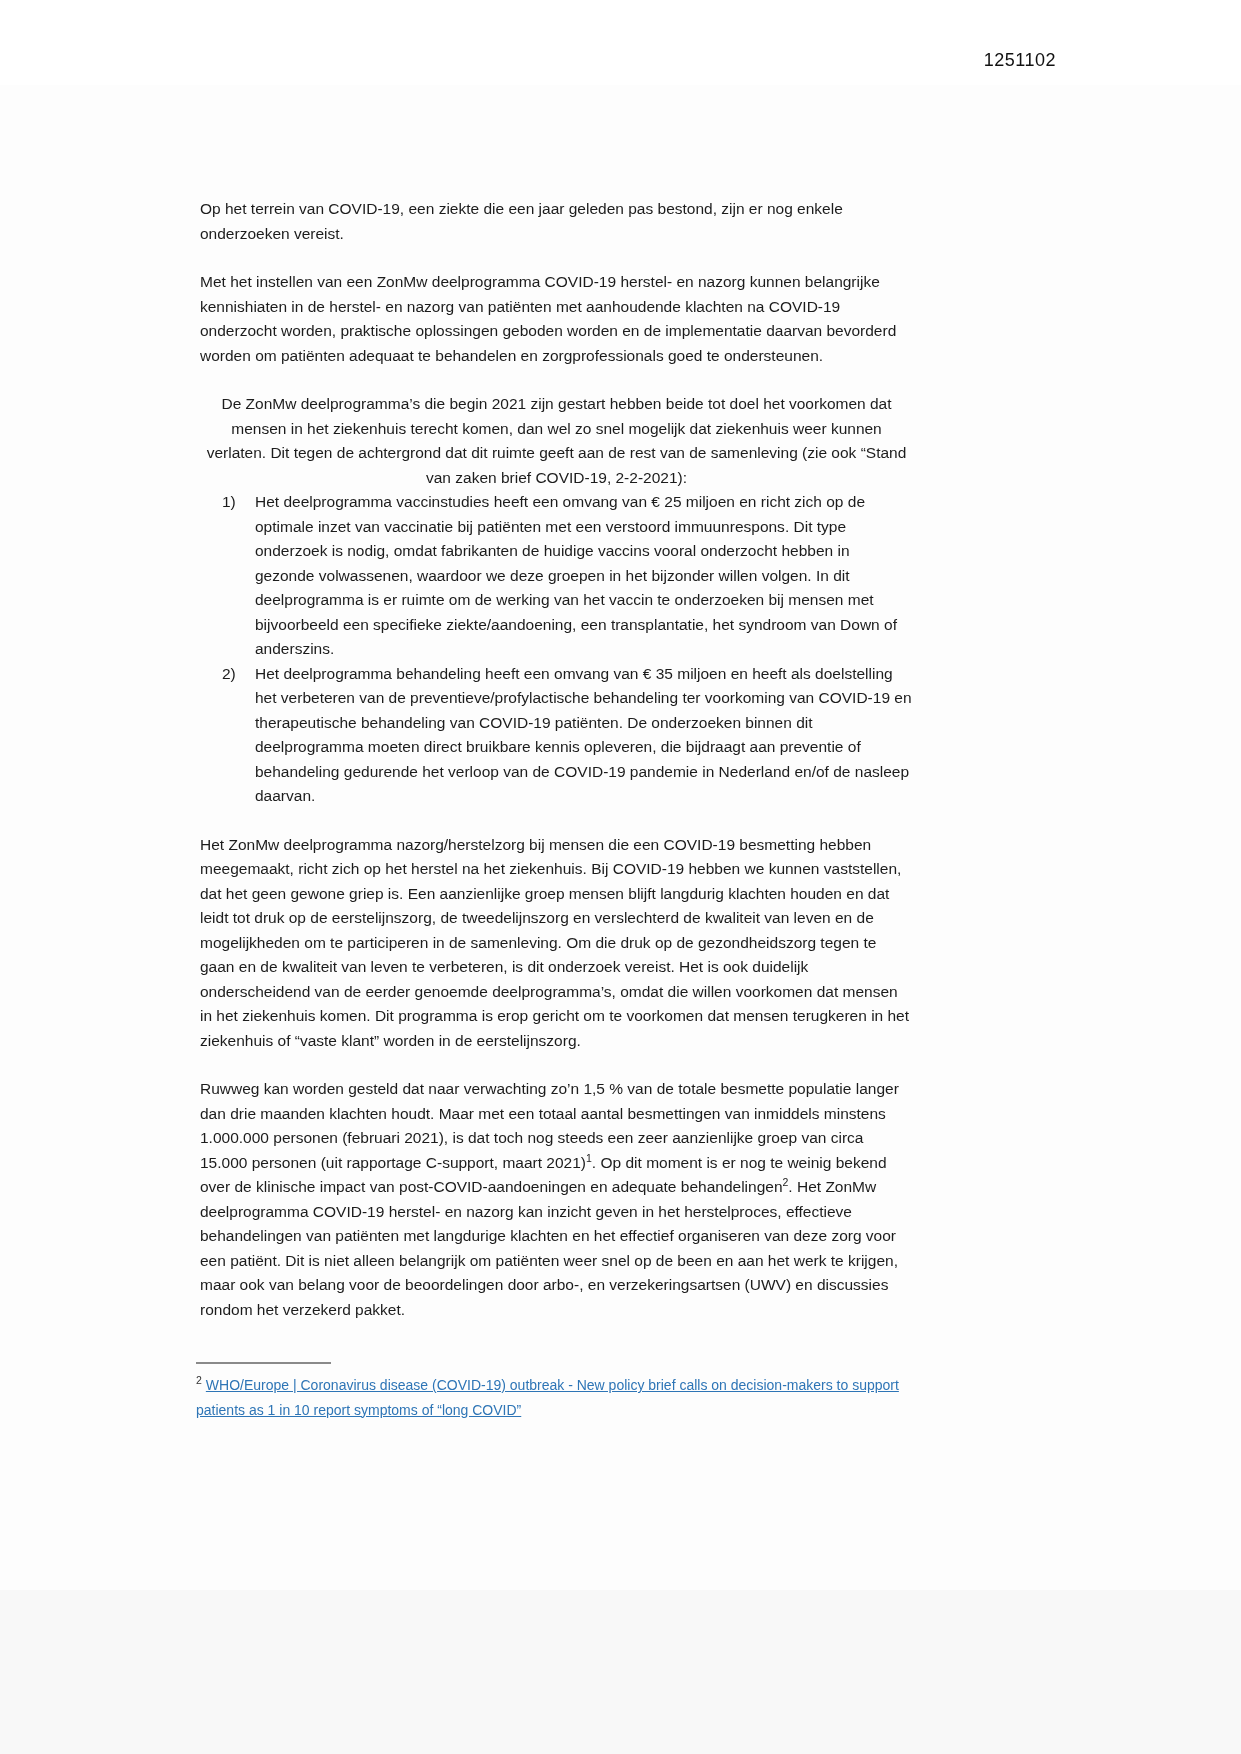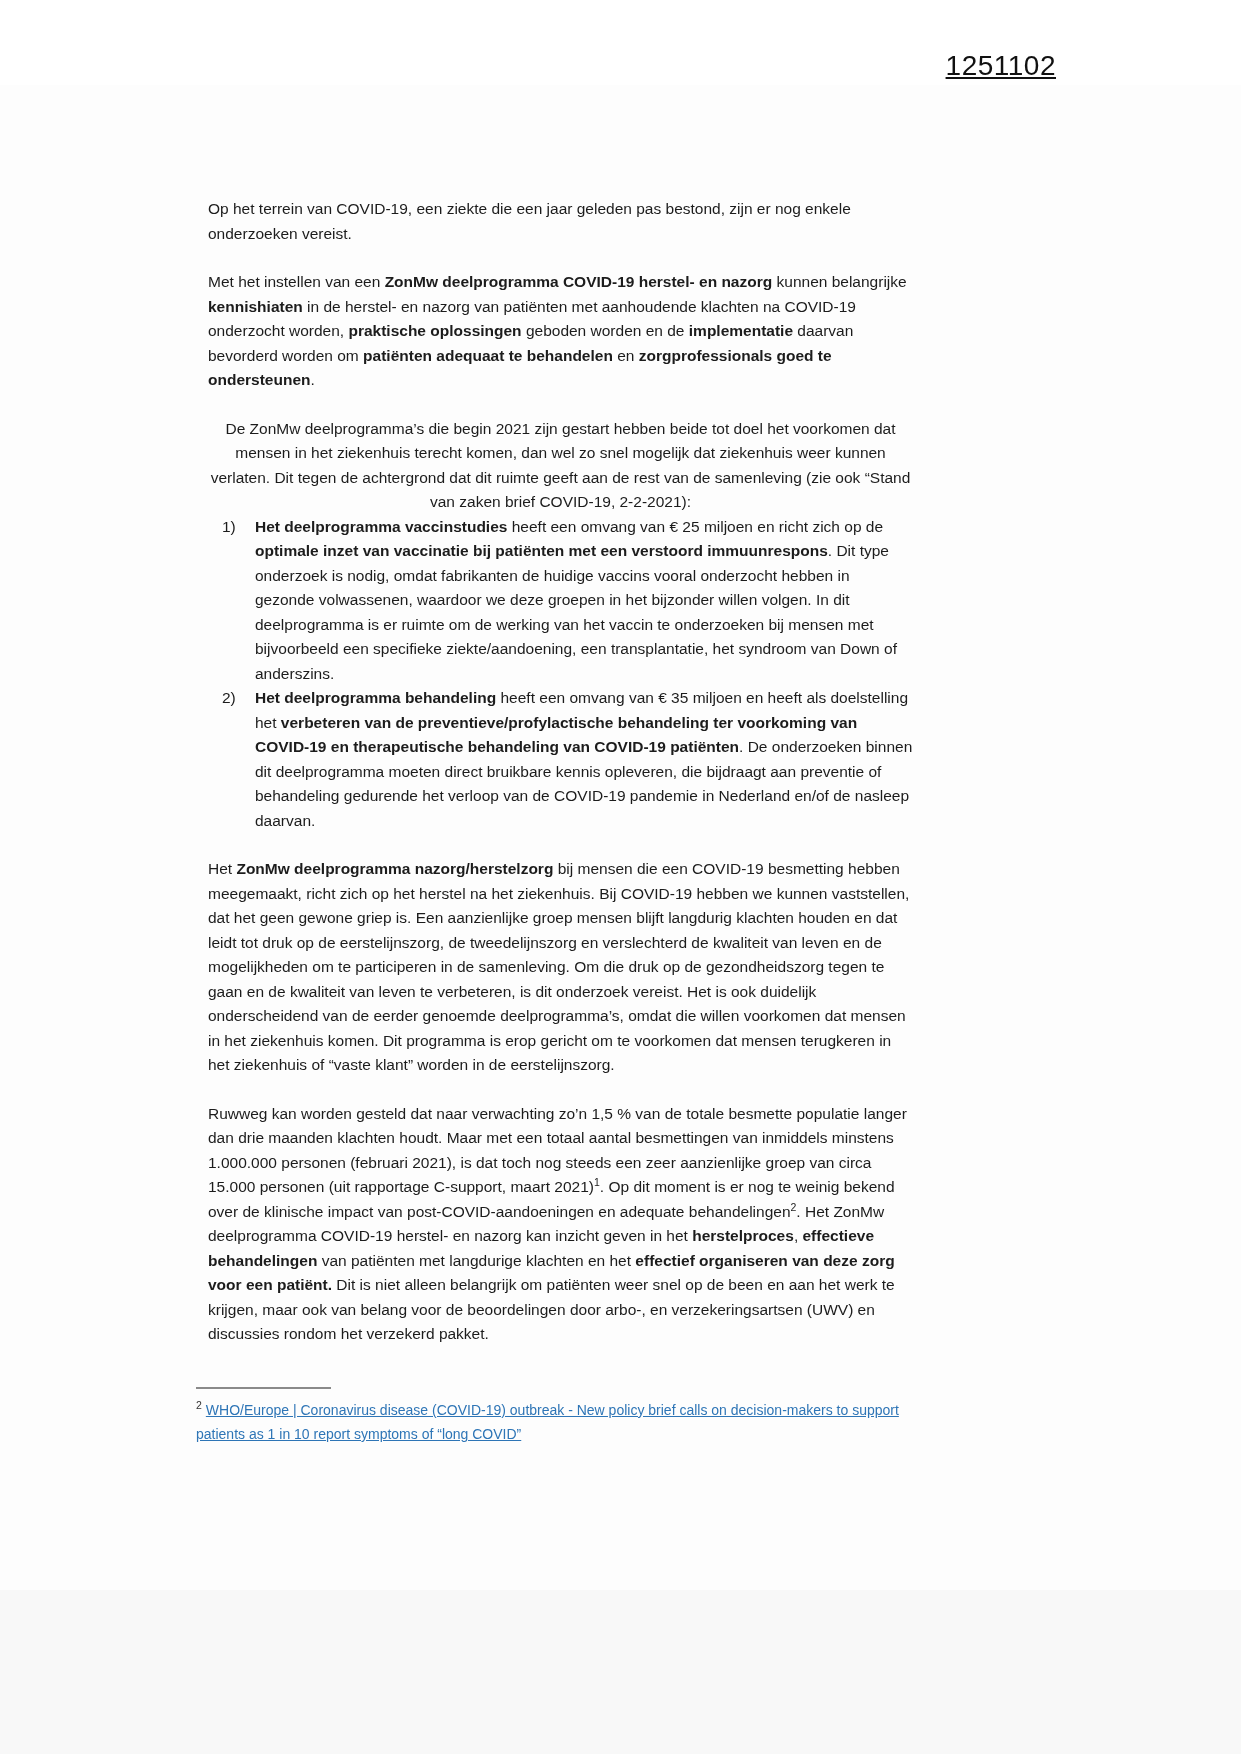--- a/index.html
+++ b/index.html
@@ -22,37 +22,36 @@
   .scan-tint-bottom {
     position: absolute;
     left: 0; top: 1590px;
     width: 1241px; height: 164px;
     background: #f8f8f8;
   }
   .page-number {
     position: absolute;
     top: 50px;
     right: 185px;
-    font-size: 28px;
+    font-size: 18px;
     letter-spacing: 0.5px;
     color: #111;
-    text-decoration: underline;
   }
   .content {
     position: absolute;
     left: 196px;
     top: 197px;
     width: 717px;
     font-size: 15.5px;
     line-height: 24.5px;
     text-align: left;
   }
-  .para { margin: 0 0 24px 12px; }
+  .para { margin: 0 0 24px 4px; }
   .para.tight { margin-bottom: 0; text-align: center; }
-  strong { font-weight: bold; }
+  strong { font-weight: normal; }
   sup { font-size: 10.5px; line-height: 0; vertical-align: super; }
   .olist { margin: 0 0 24px 0; }
   .li { display: flex; padding-left: 26px; }
   .li-marker { flex: 0 0 33px; }
   .li-text { flex: 1 1 auto; }
   .footnotes { margin-top: 40px; font-size: 14px; line-height: 24.5px; }
   .fn-separator {
     width: 135px;
     border-top: 2px solid #8a8a8a;
     margin-bottom: 9px;

